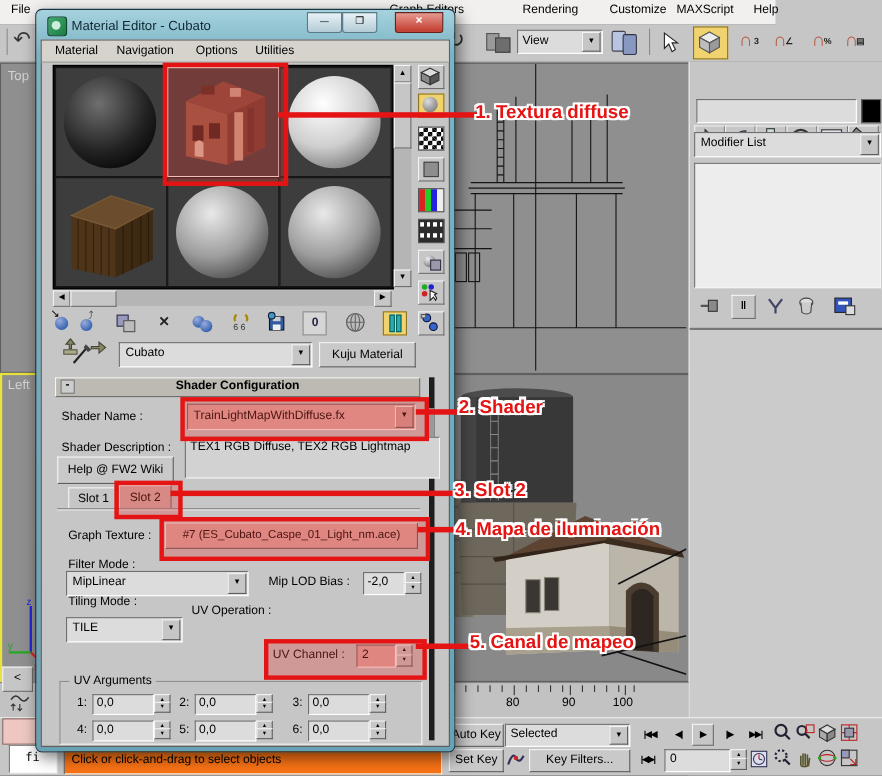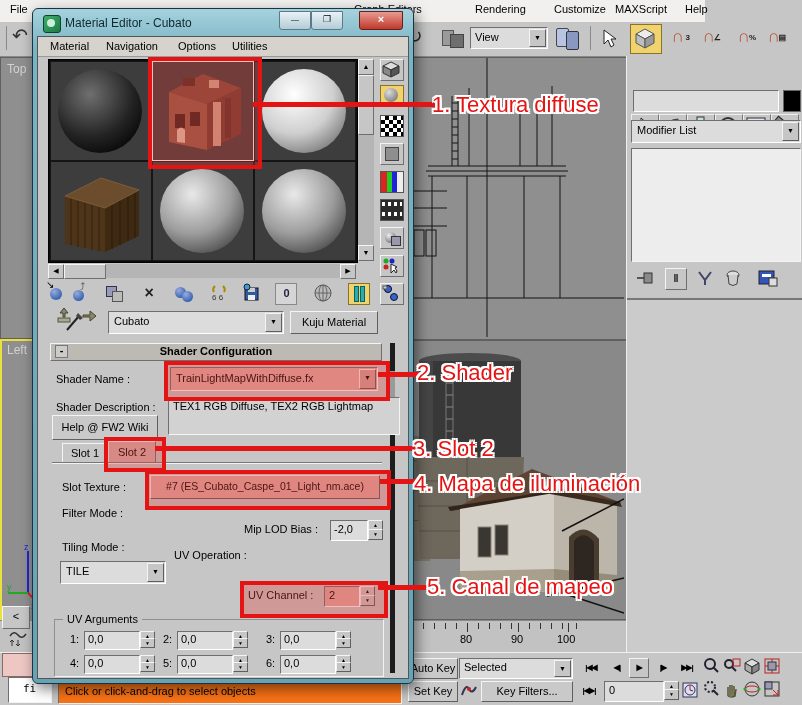--- a/index.html
+++ b/index.html
@@ -17,21 +17,21 @@
   .spin i{position:absolute;left:0;width:13px;height:9px;border:1px solid;
     border-color:#f4f4f4 #5f5f5f #5f5f5f #f4f4f4;background:#c6c6c6;font-style:normal;
     font-size:5px;line-height:8px;text-align:center}
   .spin i.up{top:0}.spin i.dn{bottom:0}
   .spin i.up::after{content:"▲"}.spin i.dn::after{content:"▼"}
   .menu-item{display:inline-block;padding:3px 6px;cursor:default}
   .vp-label{color:#d2d2d2;font-size:12px}
   .tick{position:absolute;top:0;width:1px;height:6px;background:#333}
   .redbox{position:absolute;border:4px solid #e41414;background:rgba(225,60,55,.33);z-index:40}
   .redline{position:absolute;height:5px;background:#e51414;z-index:55}
-  .ann{position:absolute;z-index:60;font-weight:normal;font-size:22px;color:#e51414;white-space:nowrap;
+  .ann{position:absolute;z-index:60;font-weight:bold;font-size:17px;color:#e51414;white-space:nowrap;
     text-shadow:-2px -2px 0 #fff,2px -2px 0 #fff,-2px 2px 0 #fff,2px 2px 0 #fff,0 -2px 0 #fff,0 2px 0 #fff,-2px 0 0 #fff,2px 0 0 #fff}
   .sphere{border-radius:50%}
   .checker{background-image:linear-gradient(45deg,#000 25%,transparent 25%,transparent 75%,#000 75%),
     linear-gradient(45deg,#000 25%,#fff 25%,#fff 75%,#000 75%);background-size:8px 8px;background-position:0 0,4px 4px}
   .mei{position:relative;width:20px;height:20px;margin-right:2px;display:inline-block;vertical-align:top}
   .colicon{position:absolute;left:2px;width:22px;height:20px}
   .playg{position:absolute;width:22px;height:18px;font-size:8px;font-weight:bold;line-height:18px;text-align:center;letter-spacing:-1px}
   .g-rew::after{content:"|◀◀"}.g-prev::after{content:"◀|"}.g-play::after{content:"▶"}
   .g-next::after{content:"|▶"}.g-end::after{content:"▶▶|"}.g-key::after{content:"|◀▶|"}
   .magnet{position:absolute;width:26px;height:26px;color:#b5543c;font-weight:bold;font-size:17px;line-height:24px;text-align:center}
@@ -549,25 +549,29 @@
       <div class="abs sunken" style="left:130px;top:360px;width:226px;height:36px;background:#d2d2d2;line-height:16px;padding-left:4px">
         <div>TEX1 RGB Diffuse, TEX2 RGB Lightmap</div>
       </div>
       <div class="abs btn" style="left:14px;top:378px;width:104px;height:23px;line-height:22px">Help @ FW2 Wiki</div>
 
       <div class="abs raised" style="left:24px;top:406px;width:44px;height:19px;border-bottom:none;text-align:center;line-height:19px">Slot 1</div>
       <div class="abs raised" style="left:70px;top:404px;width:46px;height:21px;border-bottom:none;text-align:center;line-height:21px;background:#d2b0ac">Slot 2</div>
       <div class="abs" style="left:14px;top:425px;width:330px;height:1px;background:#f2f2f2;border-top:1px solid #777"></div>
       <div class="redbox" style="left:66px;top:400px;width:54px;height:27px"></div>
 
-      <span class="abs" style="left:24px;top:444px">Slot Texture :</span>
+      <span class="abs" style="left:24px;top:444px">Graph Texture :</span>
       <div class="abs btn" style="left:112px;top:438px;width:228px;height:22px;line-height:21px;background:#dfaaa4;font-size:10.5px">#7 (ES_Cubato_Caspe_01_Light_nm.ace)</div>
       <div class="redbox" style="left:107px;top:433px;width:238px;height:32px"></div>
 
       <span class="abs" style="left:24px;top:470px">Filter Mode :</span>
+      <div class="abs field" style="left:22px;top:482px;width:164px;height:21px">
+        <span class="abs" style="left:5px;top:3px">MipLinear</span>
+        <span class="ddbtn"></span>
+      </div>
       <span class="abs" style="left:206px;top:486px">Mip LOD Bias :</span>
       <div class="abs field" style="left:292px;top:483px;width:36px;height:19px">
         <span class="abs" style="left:3px;top:2px">-2,0</span>
       </div>
       <div class="spin" style="left:330px;top:483px">
           <i class="up"></i>
           <i class="dn"></i>
         </div>
 
       <span class="abs" style="left:24px;top:504px">Tiling Mode :</span>

